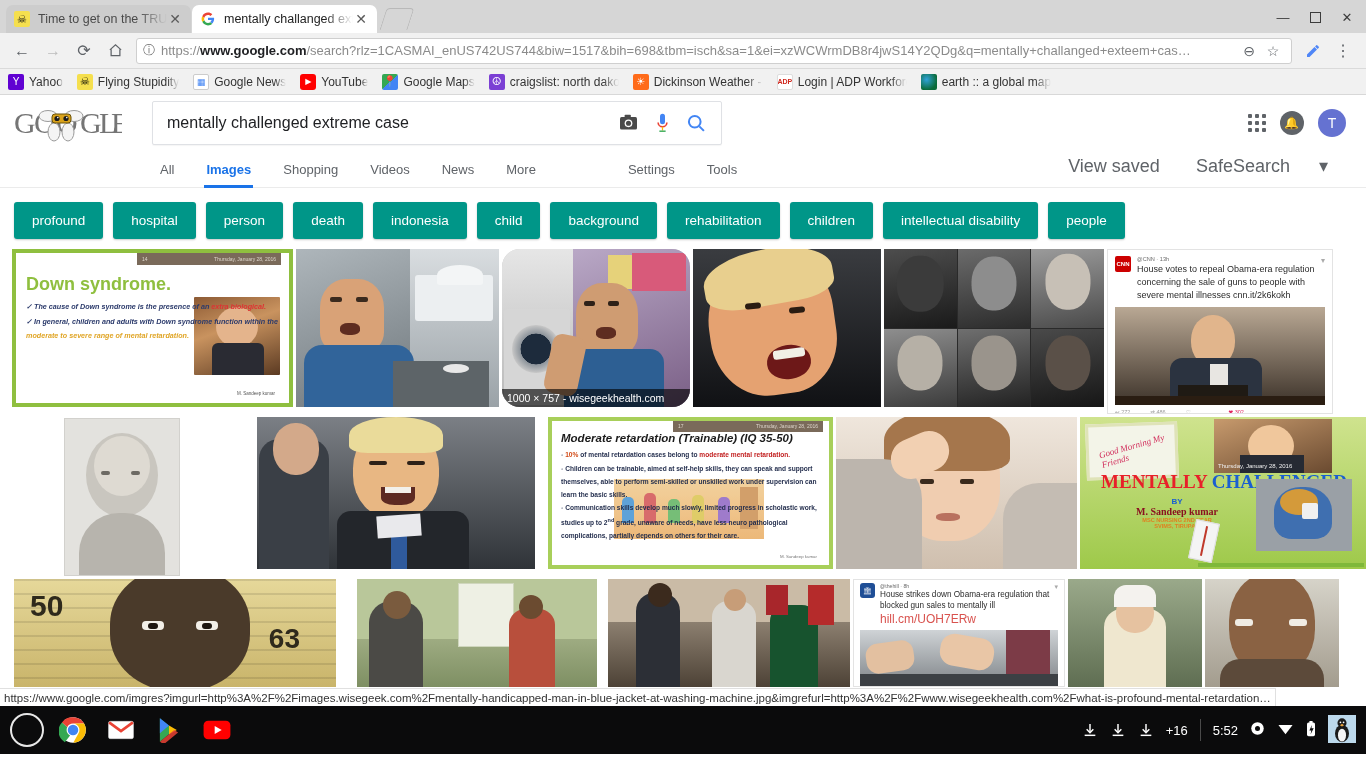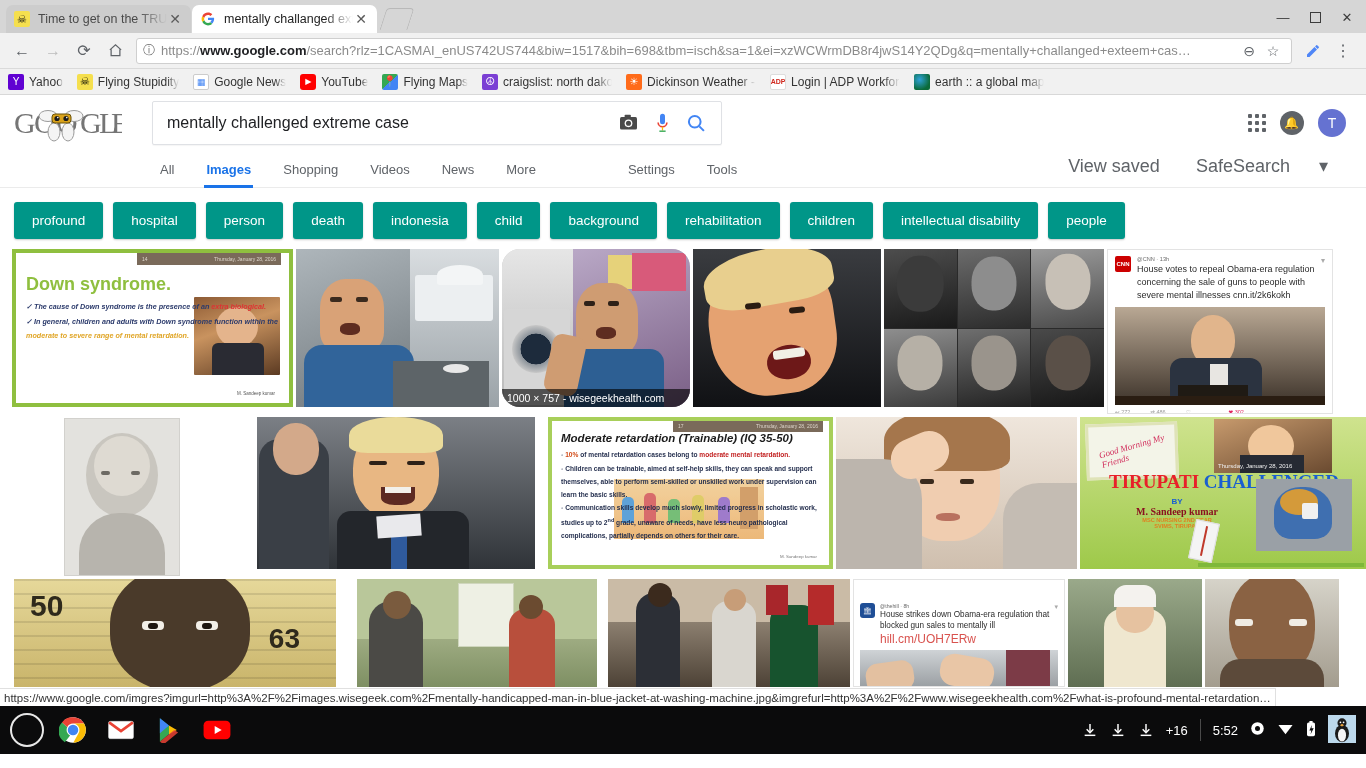--- a/index.html
+++ b/index.html
@@ -237,21 +237,21 @@
     <div class="bm">
       <span class="bm-ico" style="background:#fff;border:1px solid #ccc;color:#4285f4;font-size:9px">▦</span>
       <span class="bm-label">Google News</span>
     </div>
     <div class="bm">
       <span class="bm-ico" style="background:#ff0000;border-radius:3px;font-size:8px">▶</span>
       <span class="bm-label">YouTube</span>
     </div>
     <div class="bm">
       <span class="bm-ico" style="background:linear-gradient(135deg,#34a853 50%,#4285f4 50%);color:#ea4335;font-size:11px">📍</span>
-      <span class="bm-label">Flying Maps</span>
+      <span class="bm-label">Google Maps</span>
     </div>
     <div class="bm">
       <span class="bm-ico" style="background:#7b3fd4;font-size:11px">☮</span>
       <span class="bm-label">craigslist: north dako</span>
     </div>
     <div class="bm">
       <span class="bm-ico" style="background:#ff6b1a;font-size:10px">☀</span>
       <span class="bm-label">Dickinson Weather - A</span>
     </div>
     <div class="bm">
@@ -556,21 +556,21 @@
           <div style="width:100%;height:100%;background:linear-gradient(180deg,#cfe38e,#9ec94a);position:relative;overflow:hidden;padding:3px;">
             <div style="position:absolute;left:6px;top:6px;width:92px;height:56px;background:#f3f4e8;border:3px solid #dfe3b8;transform:rotate(-2deg);">
               <span style="position:absolute;left:10px;top:14px;font-size:9px;color:#d2315e;font-family:'Liberation Serif',serif;font-style:italic;transform:rotate(-14deg);display:block;">Good Morning My Friends</span>
             </div>
             <div style="position:absolute;right:38px;top:2px;width:118px;height:54px;background:linear-gradient(160deg,#c79a6d,#6a4a30);">
               <span style="position:absolute;left:34px;top:6px;width:46px;height:42px;border-radius:50%;background:#f0c79c;"></span>
               <span style="position:absolute;left:26px;bottom:0;width:64px;height:18px;background:#262a33;"></span>
               <span style="position:absolute;left:4px;bottom:4px;font-size:6px;color:#efefef;">Thursday, January 28, 2016</span>
             </div>
             <div style="position:absolute;left:8px;top:54px;width:272px;text-align:center;font-size:19px;font-weight:bold;font-family:'Liberation Serif',serif;">
-              <span style="color:#e8202a;">TIRUPATI</span>
+              <span style="color:#e8202a;">MENTALLY</span>
               <span style="color:#1a5fd0;">CHALLENGED</span>
             </div>
             <div style="position:absolute;left:22px;top:80px;width:150px;text-align:center;">
               <div style="font-size:8px;color:#1a5fd0;font-weight:bold;">BY</div>
               <div style="font-size:10px;color:#8a1020;font-weight:bold;font-family:'Liberation Serif',serif;">M. Sandeep kumar</div>
               <div style="font-size:5.6px;color:#e08020;font-weight:bold;">MSC NURSING 2ND YEAR</div>
               <div style="font-size:5.6px;color:#e08020;font-weight:bold;">SVIMS, TIRUPATI</div>
             </div>
             <div style="position:absolute;right:18px;top:62px;width:96px;height:72px;background:#9aa0a6;">
               <span style="position:absolute;left:18px;top:8px;width:58px;height:52px;border-radius:46% 46% 30% 30%;background:#3f6fb0;"></span>
@@ -617,21 +617,21 @@
             <div style="position:absolute;left:40px;top:4px;width:24px;height:24px;border-radius:50%;background:#3b2a1d;"></div>
             <div style="position:absolute;left:104px;top:22px;width:44px;height:86px;background:#d9d6cf;border-radius:16px 16px 0 0;"></div>
             <div style="position:absolute;left:116px;top:10px;width:22px;height:22px;border-radius:50%;background:#c79d78;"></div>
             <div style="position:absolute;right:32px;top:26px;width:48px;height:82px;background:#17532e;border-radius:16px 16px 0 0;"></div>
             <div style="position:absolute;right:16px;top:6px;width:26px;height:40px;background:#b52b2b;"></div>
             <div style="position:absolute;right:62px;top:6px;width:22px;height:30px;background:#a8262b;"></div>
           </div>
         </div>
 
         <div class="thumb" style="width:212px;height:108px;">
-          <div style="width:100%;height:100%;background:#fff;border:1px solid #e3e3e3;padding:23px 6px;overflow:hidden;">
+          <div style="width:100%;height:100%;background:#fff;border:1px solid #e3e3e3;padding:3px 6px;overflow:hidden;">
             <div style="display:flex;align-items:flex-start;">
               <div style="width:15px;height:15px;background:#1f4e96;border-radius:3px;flex:0 0 15px;display:flex;align-items:center;justify-content:center;color:#fff;font-size:7px;">🏛</div>
               <div style="margin-left:5px;flex:1;">
                 <div style="font-size:5.2px;color:#6a6a6a;">@thehill · 8h</div>
                 <div style="font-size:8.2px;color:#2b2b2b;line-height:1.4;">House strikes down Obama-era regulation that blocked gun sales to mentally ill</div>
                 <div style="font-size:12px;color:#d9534f;">hill.cm/UOH7ERw</div>
               </div>
               <span style="font-size:7px;color:#aaa;">▾</span>
             </div>
             <div style="margin-top:4px;height:56px;background:linear-gradient(180deg,#cfd3d6,#7f8488);position:relative;overflow:hidden;">

